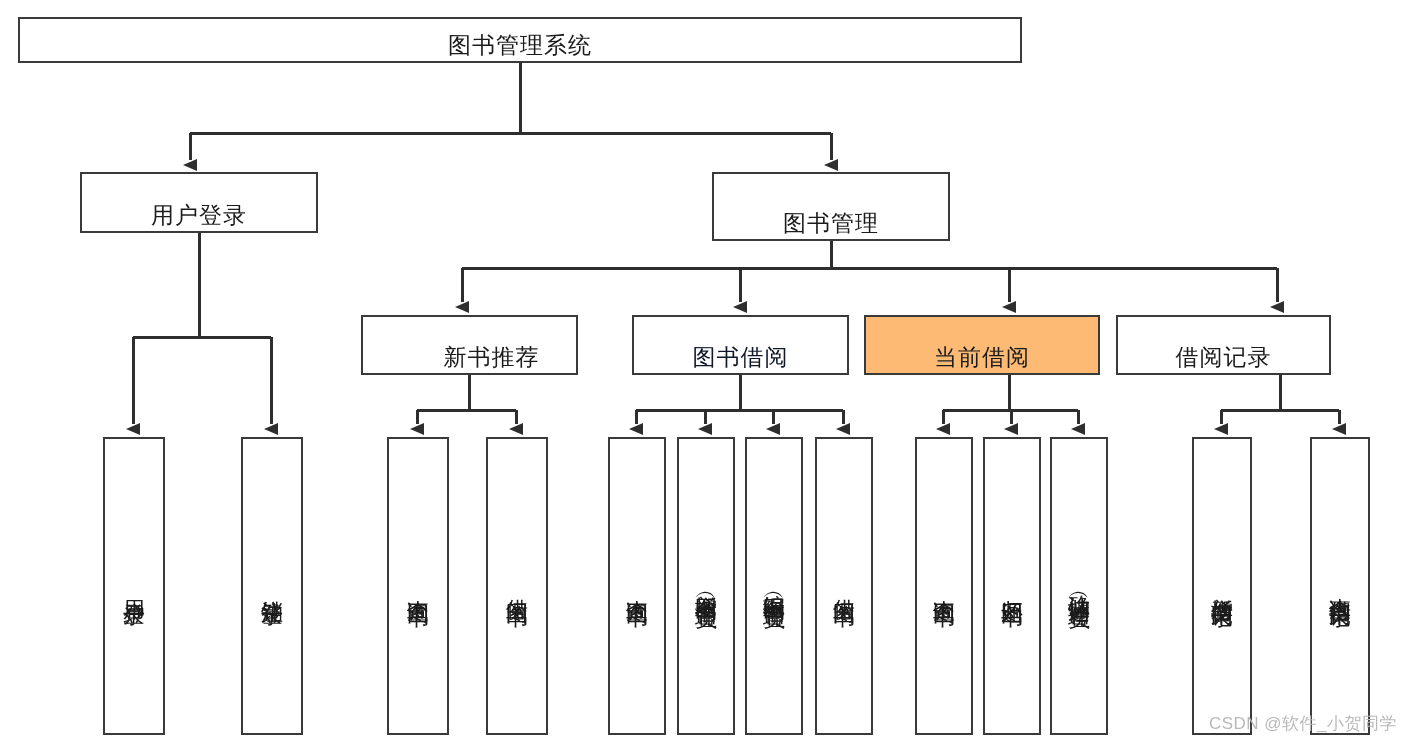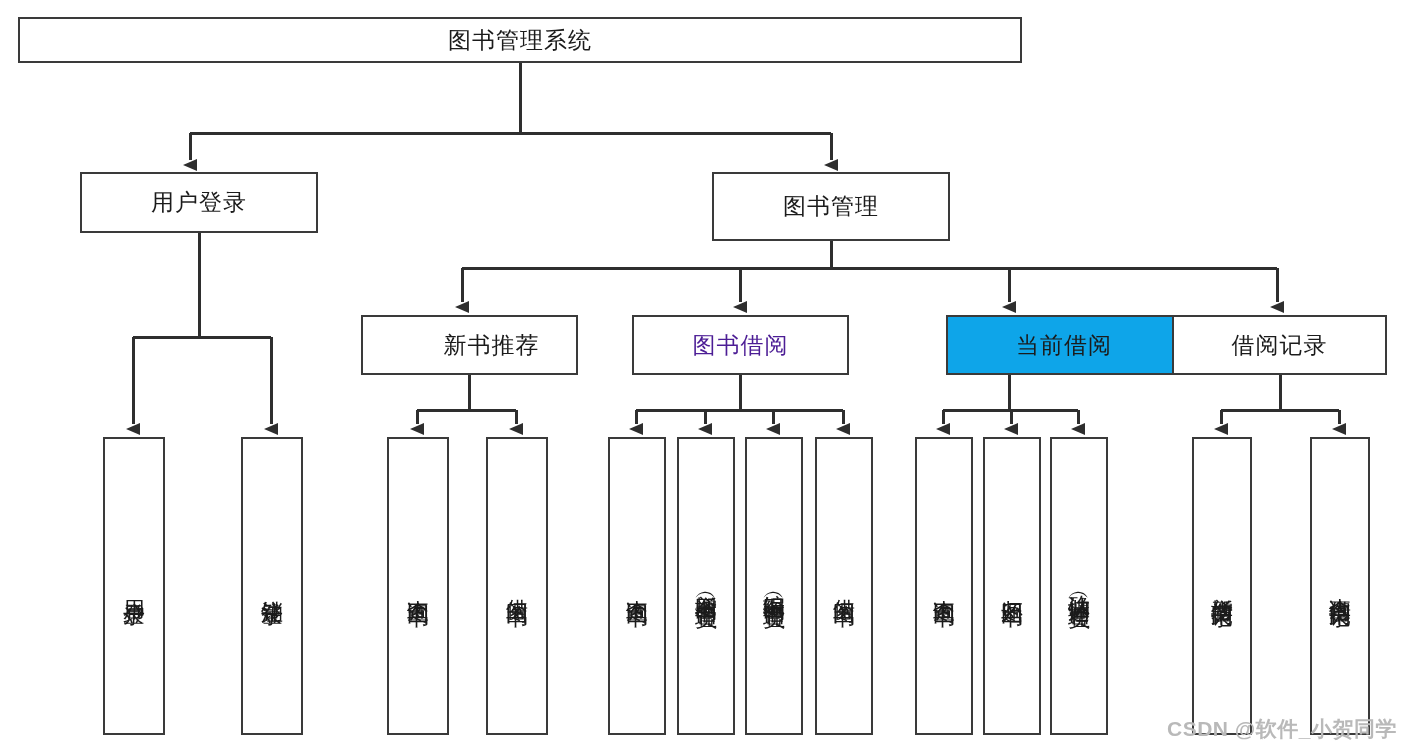--- a/index.html
+++ b/index.html
@@ -24,21 +24,21 @@
     width: 1405px;
     height: 747px;
     pointer-events: none;
   }
   .node {
     position: absolute;
     box-sizing: border-box;
     background: #ffffff;
     border: 2px solid #3a3a3a;
     display: flex;
-    align-items: center;
+    align-items: flex-end;
     justify-content: center;
     color: #1b1b1b;
   }
   .node.h {
     font-size: 23px;
     letter-spacing: 1px;
   }
   .node.v {
     font-size: 22px;
     letter-spacing: 2px;
@@ -53,26 +53,25 @@
     writing-mode: vertical-rl;
     text-orientation: upright;
     white-space: nowrap;
   }
   .node .hlabel {
     white-space: nowrap;
   }
   #watermark {
     position: absolute;
     right: 8px;
-    bottom: 4px;
-    font-size: 21px;
+    bottom: 12px;
+    font-size: 17px;
     color: #b9b9b9;
     letter-spacing: 0.5px;
     white-space: nowrap;
-    font-weight: bold;
   }
 </style>
 </head>
 <body>
 
 <div id="canvas">
 
   <svg id="wires" viewBox="0 0 1405 747">
     <defs>
       <marker id="arrow" markerWidth="12" markerHeight="14" refX="1" refY="7" orient="auto" markerUnits="userSpaceOnUse">
@@ -130,27 +129,27 @@
   <div class="node h" style="left: 80px; top: 172px; width: 238px; height: 61px; border-color: rgb(58, 58, 58); background: rgb(255, 255, 255); color: rgb(27, 27, 27);">
     <span class="hlabel">用户登录</span>
   </div>
   <div class="node h" style="left: 712px; top: 172px; width: 238px; height: 69px; border-color: rgb(58, 58, 58); background: rgb(255, 255, 255); color: rgb(27, 27, 27);">
     <span class="hlabel">图书管理</span>
   </div>
 
   <div class="node h" style="left: 361px; top: 315px; width: 217px; height: 60px; border-color: rgb(58, 58, 58); background: rgb(255, 255, 255); color: rgb(27, 27, 27); padding-left: 44px;">
     <span class="hlabel">新书推荐</span>
   </div>
-  <div class="node h" style="left: 632px; top: 315px; width: 217px; height: 60px; border-color: rgb(58, 58, 58); background: rgb(255, 255, 255); color: #4c1d95;">
+  <div class="node h" style="left: 632px; top: 315px; width: 217px; height: 60px; border-color: rgb(58, 58, 58); background: rgb(255, 255, 255); color: #0f172a;">
     <span class="hlabel">图书借阅</span>
   </div>
-  <div class="node h" style="left: 946px; top: 315px; width: 236px; height: 60px; border-color: rgb(58, 58, 58); background: #0ea5e9; color: rgb(27, 27, 27);">
+  <div class="node h" style="left: 864px; top: 315px; width: 236px; height: 60px; border-color: rgb(58, 58, 58); background: #fdba74; color: rgb(27, 27, 27);">
     <span class="hlabel">当前借阅</span>
   </div>
-  <div class="node h" style="left: 1172px; top: 315px; width: 215px; height: 60px; border-color: rgb(58, 58, 58); background: rgb(255, 255, 255); color: rgb(27, 27, 27);">
+  <div class="node h" style="left: 1116px; top: 315px; width: 215px; height: 60px; border-color: rgb(58, 58, 58); background: rgb(255, 255, 255); color: rgb(27, 27, 27);">
     <span class="hlabel">借阅记录</span>
   </div>
 
   <div class="node v" style="left: 103px; top: 437px; width: 62px; height: 298px; border-color: rgb(58, 58, 58); background: rgb(255, 255, 255); color: rgb(27, 27, 27);">
     <span class="vlabel">用户登录</span>
   </div>
   <div class="node v" style="left: 241px; top: 437px; width: 62px; height: 298px; border-color: rgb(58, 58, 58); background: rgb(255, 255, 255); color: rgb(27, 27, 27);">
     <span class="vlabel">注销登录</span>
   </div>
   <div class="node v" style="left: 387px; top: 437px; width: 62px; height: 298px; border-color: rgb(58, 58, 58); background: rgb(255, 255, 255); color: rgb(27, 27, 27);">

